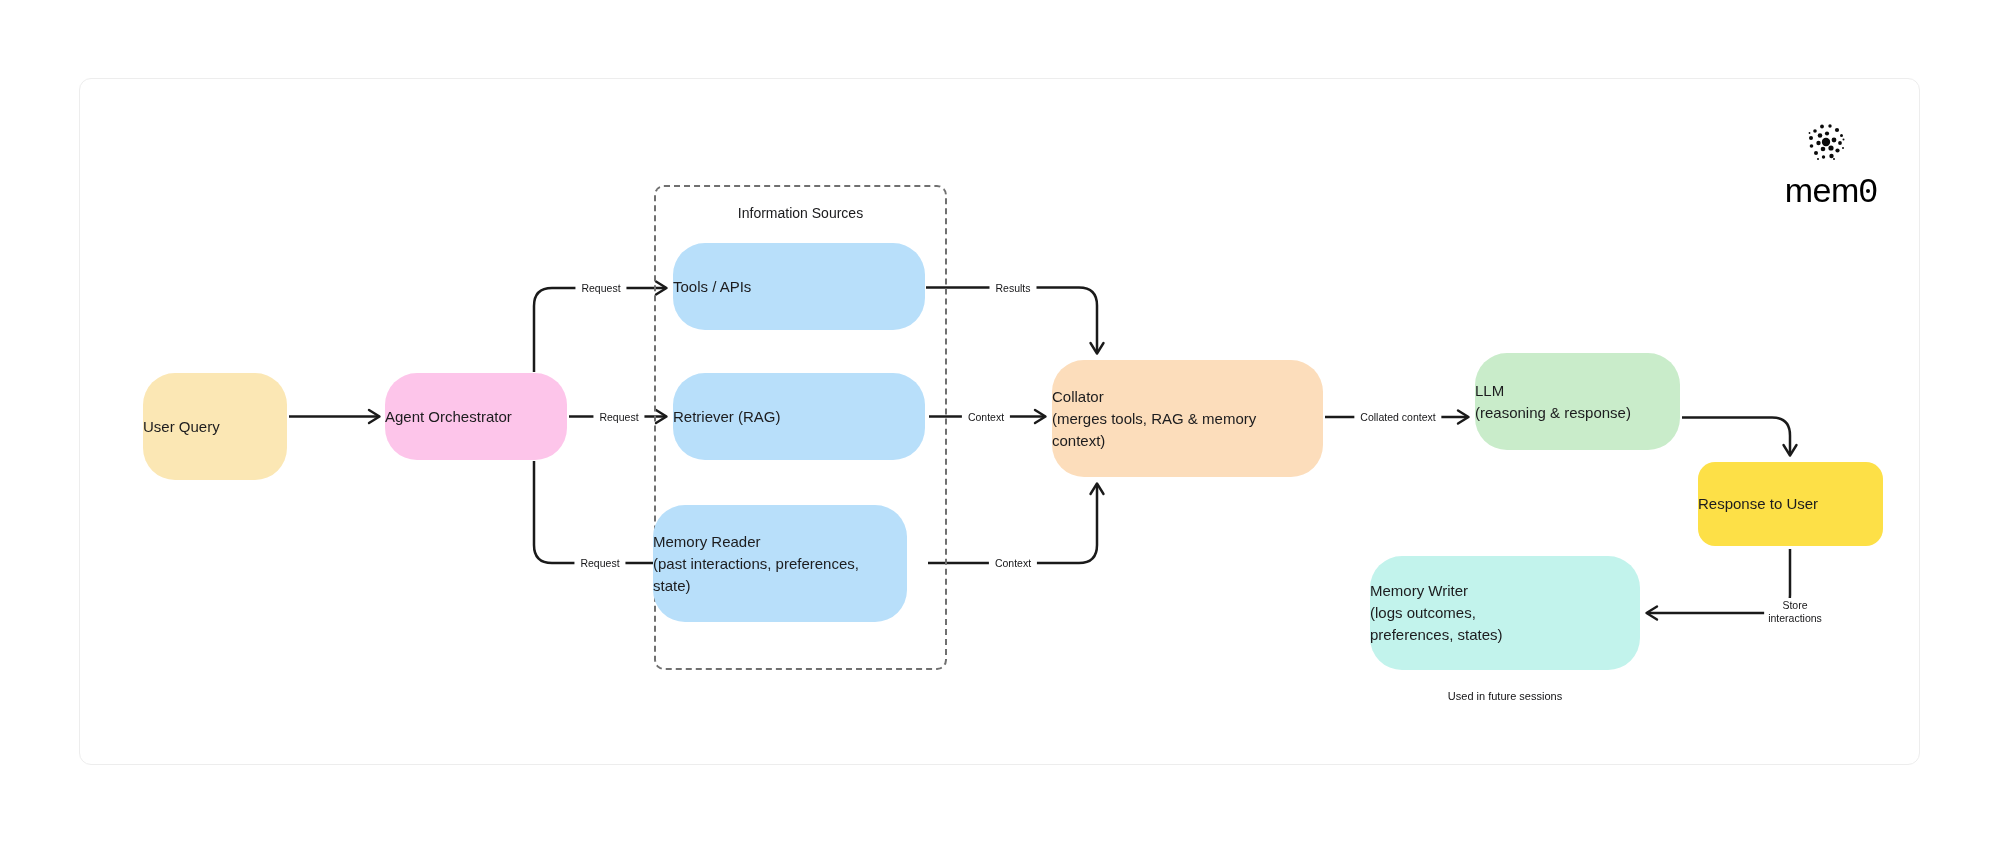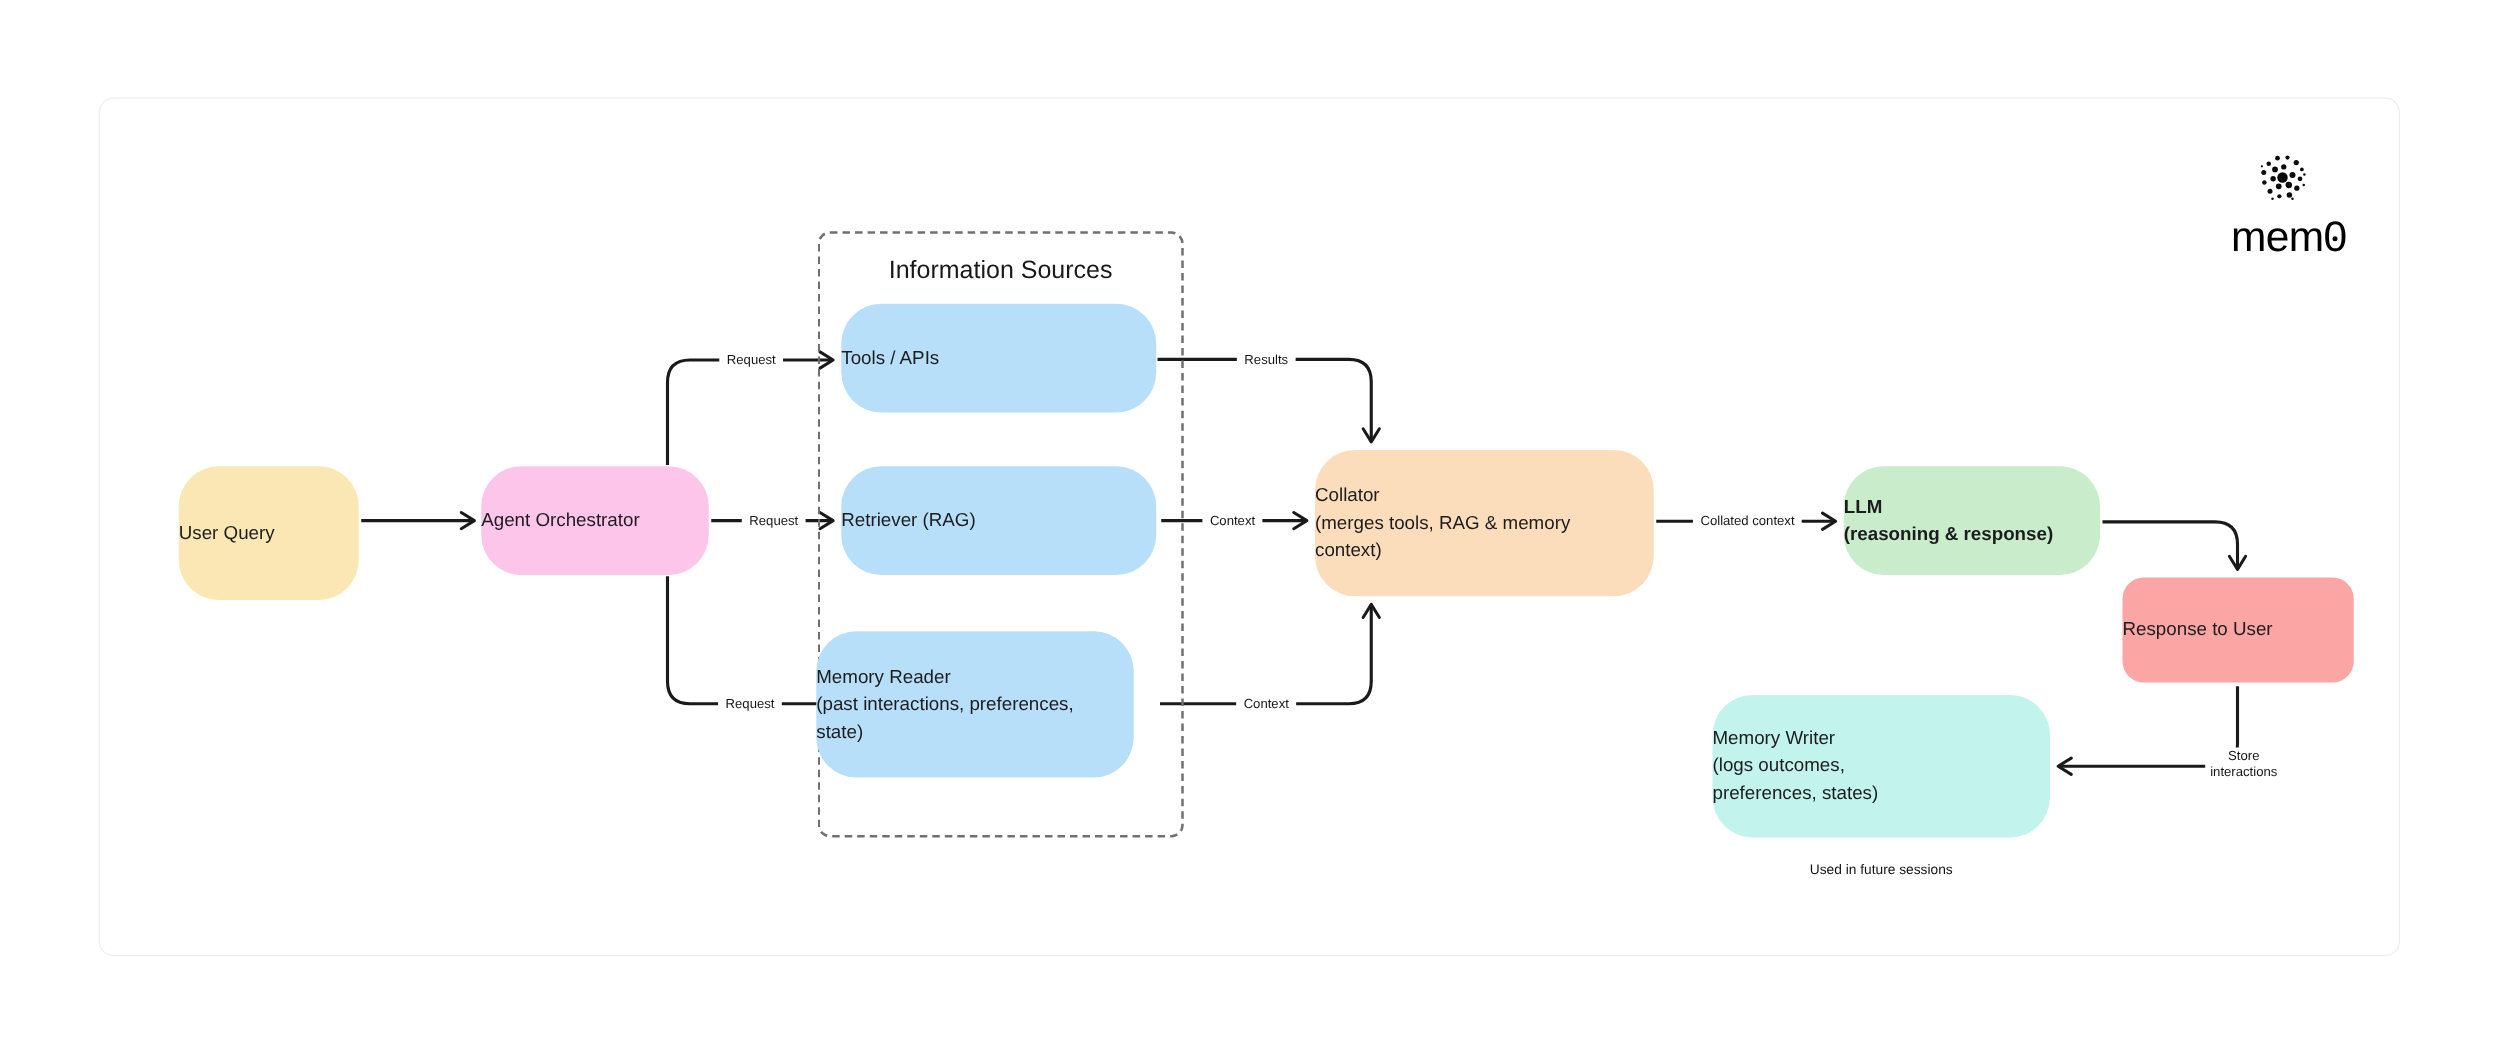--- a/index.html
+++ b/index.html
@@ -20,21 +20,21 @@
   }
   .node-line { display:block; }
 
   
   .group {
     position:absolute; left:654px; top:185px; width:293px; height:485px;
     border:2px dashed #707070; border-radius:10px;
   }
   .group-label {
     position:absolute; left:654px; top:205px; width:293px;
-    text-align:center; font-size:20px; color:#19191b;
+    text-align:center; font-size:14px; color:#19191b;
   }
 
   
   svg.edges { position:absolute; left:0; top:0; width:2000px; height:846px; pointer-events:none; }
   svg.edges path.edge { fill:none; stroke-width:2.5px; }
 
   
   .elabel {
     position:absolute; transform:translate(-50%,-50%);
     background:#ffffff; padding:2px 6px;
@@ -106,26 +106,26 @@
   <span class="node-line">(past interactions, preferences,</span>
   <span class="node-line">state)</span>
 </div>
 
 <div class="node" style="left: 1052px; top: 360px; width: 271px; height: 117px; background: rgb(252, 221, 187);">
   <span class="node-line">Collator</span>
   <span class="node-line">(merges tools, RAG &amp; memory</span>
   <span class="node-line">context)</span>
 </div>
 
-<div class="node" style="left: 1475px; top: 373px; width: 205px; height: 87px; background: rgb(201, 236, 202); font-weight: bold;">
+<div class="node" style="left: 1475px; top: 353px; width: 205px; height: 97px; background: rgb(201, 236, 202);">
   <span class="node-line">LLM</span>
   <span class="node-line">(reasoning &amp; response)</span>
 </div>
 
-<div class="node" style="left: 1698px; top: 462px; width: 185px; height: 84px; background: #fca5a5; border-radius: 17px;">
+<div class="node" style="left: 1698px; top: 462px; width: 185px; height: 84px; background: #fde047; border-radius: 17px;">
   <span class="node-line">Response to User</span>
 </div>
 
 <div class="node" style="left: 1370px; top: 556px; width: 270px; height: 114px; background: rgb(194, 243, 236);">
   <span class="node-line">Memory Writer</span>
   <span class="node-line">(logs outcomes,</span>
   <span class="node-line">preferences, states)</span>
 </div>
 
 <div class="elabel" style="left:601px; top:288px;">Request</div>

